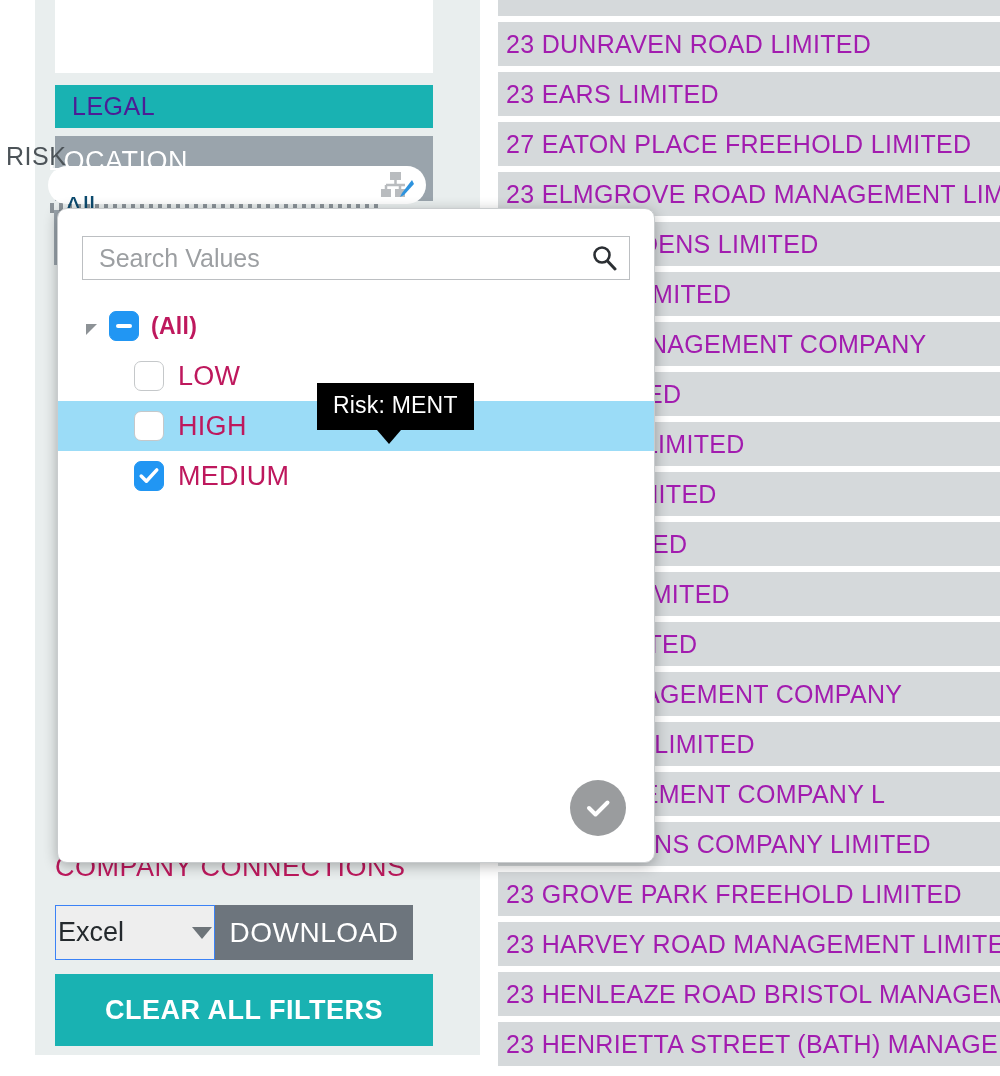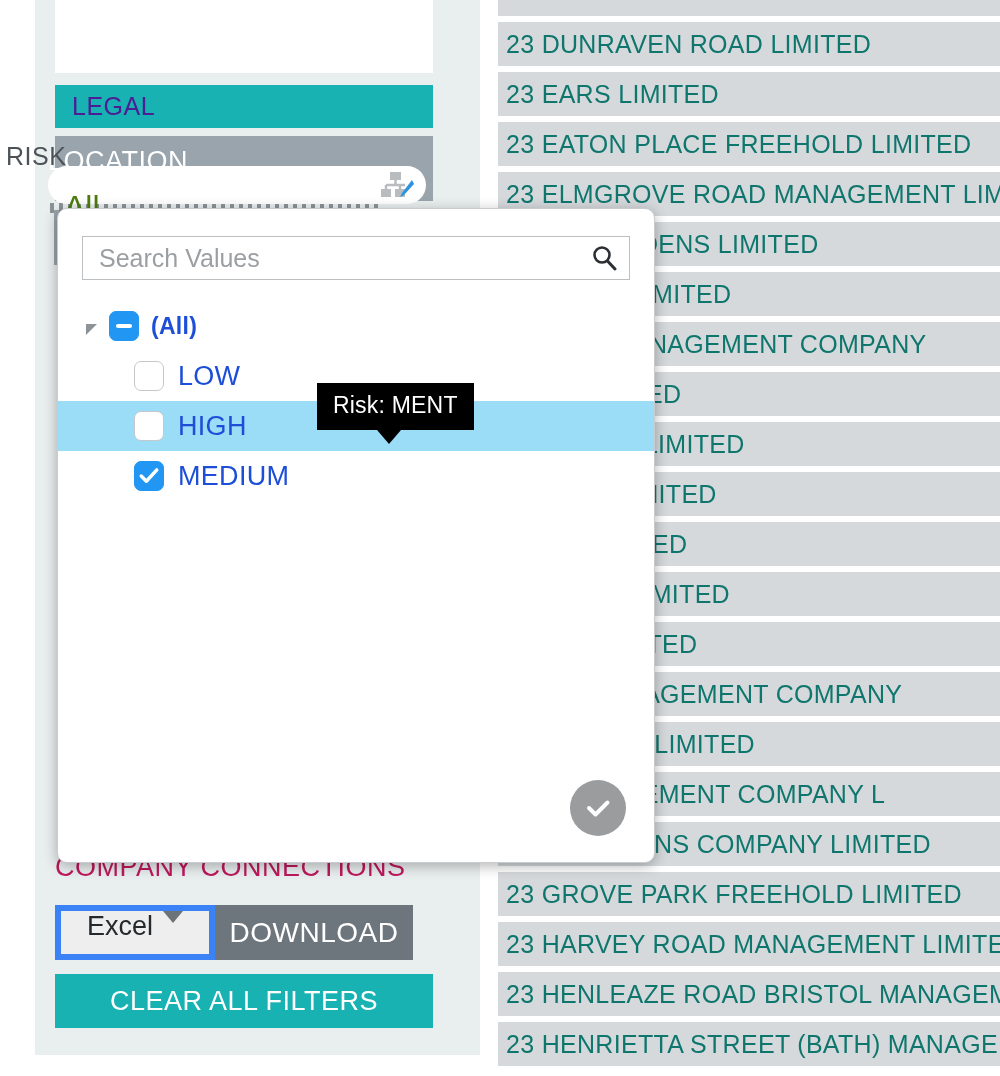--- a/index.html
+++ b/index.html
@@ -84,22 +84,22 @@
     height: 38px;
     background: #ffffff;
     border-radius: 19px;
     z-index: 4;
     display: flex;
     align-items: center;
     box-sizing: border-box;
     padding: 0 10px 0 16px;
   }
   .all-pill .val {
-    font-size: 32px;
-    color: #4d7c0f;
+    font-size: 28px;
+    color: #0c4a6e;
     flex: 1;
     margin-top: 44px;
   }
   .hierarchy-icon { width: 40px; height: 30px; }
 
   
   .dotted-strip {
     position: absolute;
     left: 50px;
     top: 203px;
@@ -135,24 +135,25 @@
   .export-row {
     position: absolute;
     left: 55px;
     top: 905px;
     display: flex;
   }
   .excel-select {
     width: 160px;
     height: 55px;
     background: #eeeeee;
-    border: 6px solid #3b82f6;
-    box-sizing: border-box;
-    display: flex;
-    padding: 0 26px;
+    border: 1px solid #3b82f6;
+    box-sizing: border-box;
+    display: flex;
+    align-items: center;
+    padding: 0 2px;
     justify-content: space-between;
   }
   .excel-select .txt { font-size: 27px; color: #24292d; }
   .caret-down {
     width: 0; height: 0;
     border-left: 10px solid transparent;
     border-right: 10px solid transparent;
     border-top: 12px solid #6d7479;
   }
   .download-btn {
@@ -164,28 +165,29 @@
     letter-spacing: 0.5px;
     display: flex;
     align-items: center;
     justify-content: center;
   }
   .clear-btn {
     position: absolute;
     left: 55px;
     top: 974px;
     width: 378px;
-    height: 54px;
+    height: 72px;
     background: #19b2b2;
     color: #ffffff;
     font-size: 27px;
     letter-spacing: 0.5px;
     display: flex;
     align-items: center;
     justify-content: center;
+    font-weight: bold;
   }
 
   
   .right-col {
     position: absolute;
     left: 498px;
     top: 0;
     width: 502px;
     height: 1076px;
     background: #ffffff;
@@ -193,21 +195,21 @@
   }
   .list-row {
     height: 44px;
     margin-bottom: 6px;
     background: #d5d9db;
     display: flex;
     align-items: center;
     padding-left: 8px;
     box-sizing: border-box;
     font-size: 25px;
-    color: #0f766e;
+    color: #a21caf;
     letter-spacing: 0.3px;
     white-space: nowrap;
   }
   .list-top-partial { height: 16px; margin-bottom: 6px; background: #d5d9db; }
 
   
   .popup {
     position: absolute;
     left: 57px;
     top: 208px;
@@ -271,21 +273,21 @@
     align-items: center;
     justify-content: center;
   }
   .cb.unchecked { background: #ffffff; border: 1px solid #c5c8ca; }
   .cb.checked   { background: #2196f3; border: 1px solid #2196f3; }
   .cb.indeterminate { background: #2196f3; border: 1px solid #2196f3; }
   .cb .dash { width: 16px; height: 4px; background:#ffffff; border-radius:2px; }
   .tree-label {
     margin-left: 14px;
     font-size: 27px;
-    color: #1d4ed8;
+    color: #be185d;
     letter-spacing: .3px;
   }
   .tree-label.bold { font-weight: bold; font-size: 23px; margin-left: 12px; }
 
   .apply-circle {
     position: absolute;
     right: 28px;
     bottom: 26px;
     width: 56px; height: 56px;
     border-radius: 50%;
@@ -325,21 +327,21 @@
   <div class="right-col">
     <div class="list-top-partial"></div>
     <div id="list-container">
         <div class="list-row">
           <span>23 DUNRAVEN ROAD LIMITED</span>
         </div>
         <div class="list-row">
           <span>23 EARS LIMITED</span>
         </div>
         <div class="list-row">
-          <span>23 EATON PLACE FREEHOLD LIMITED</span>
+          <span>27 EATON PLACE FREEHOLD LIMITED</span>
         </div>
         <div class="list-row">
           <span>23 ELMGROVE ROAD MANAGEMENT LIMITED</span>
         </div>
         <div class="list-row">
           <span>MENT GARDENS LIMITED</span>
         </div>
         <div class="list-row">
           <span>GE ROAD LIMITED</span>
         </div>

